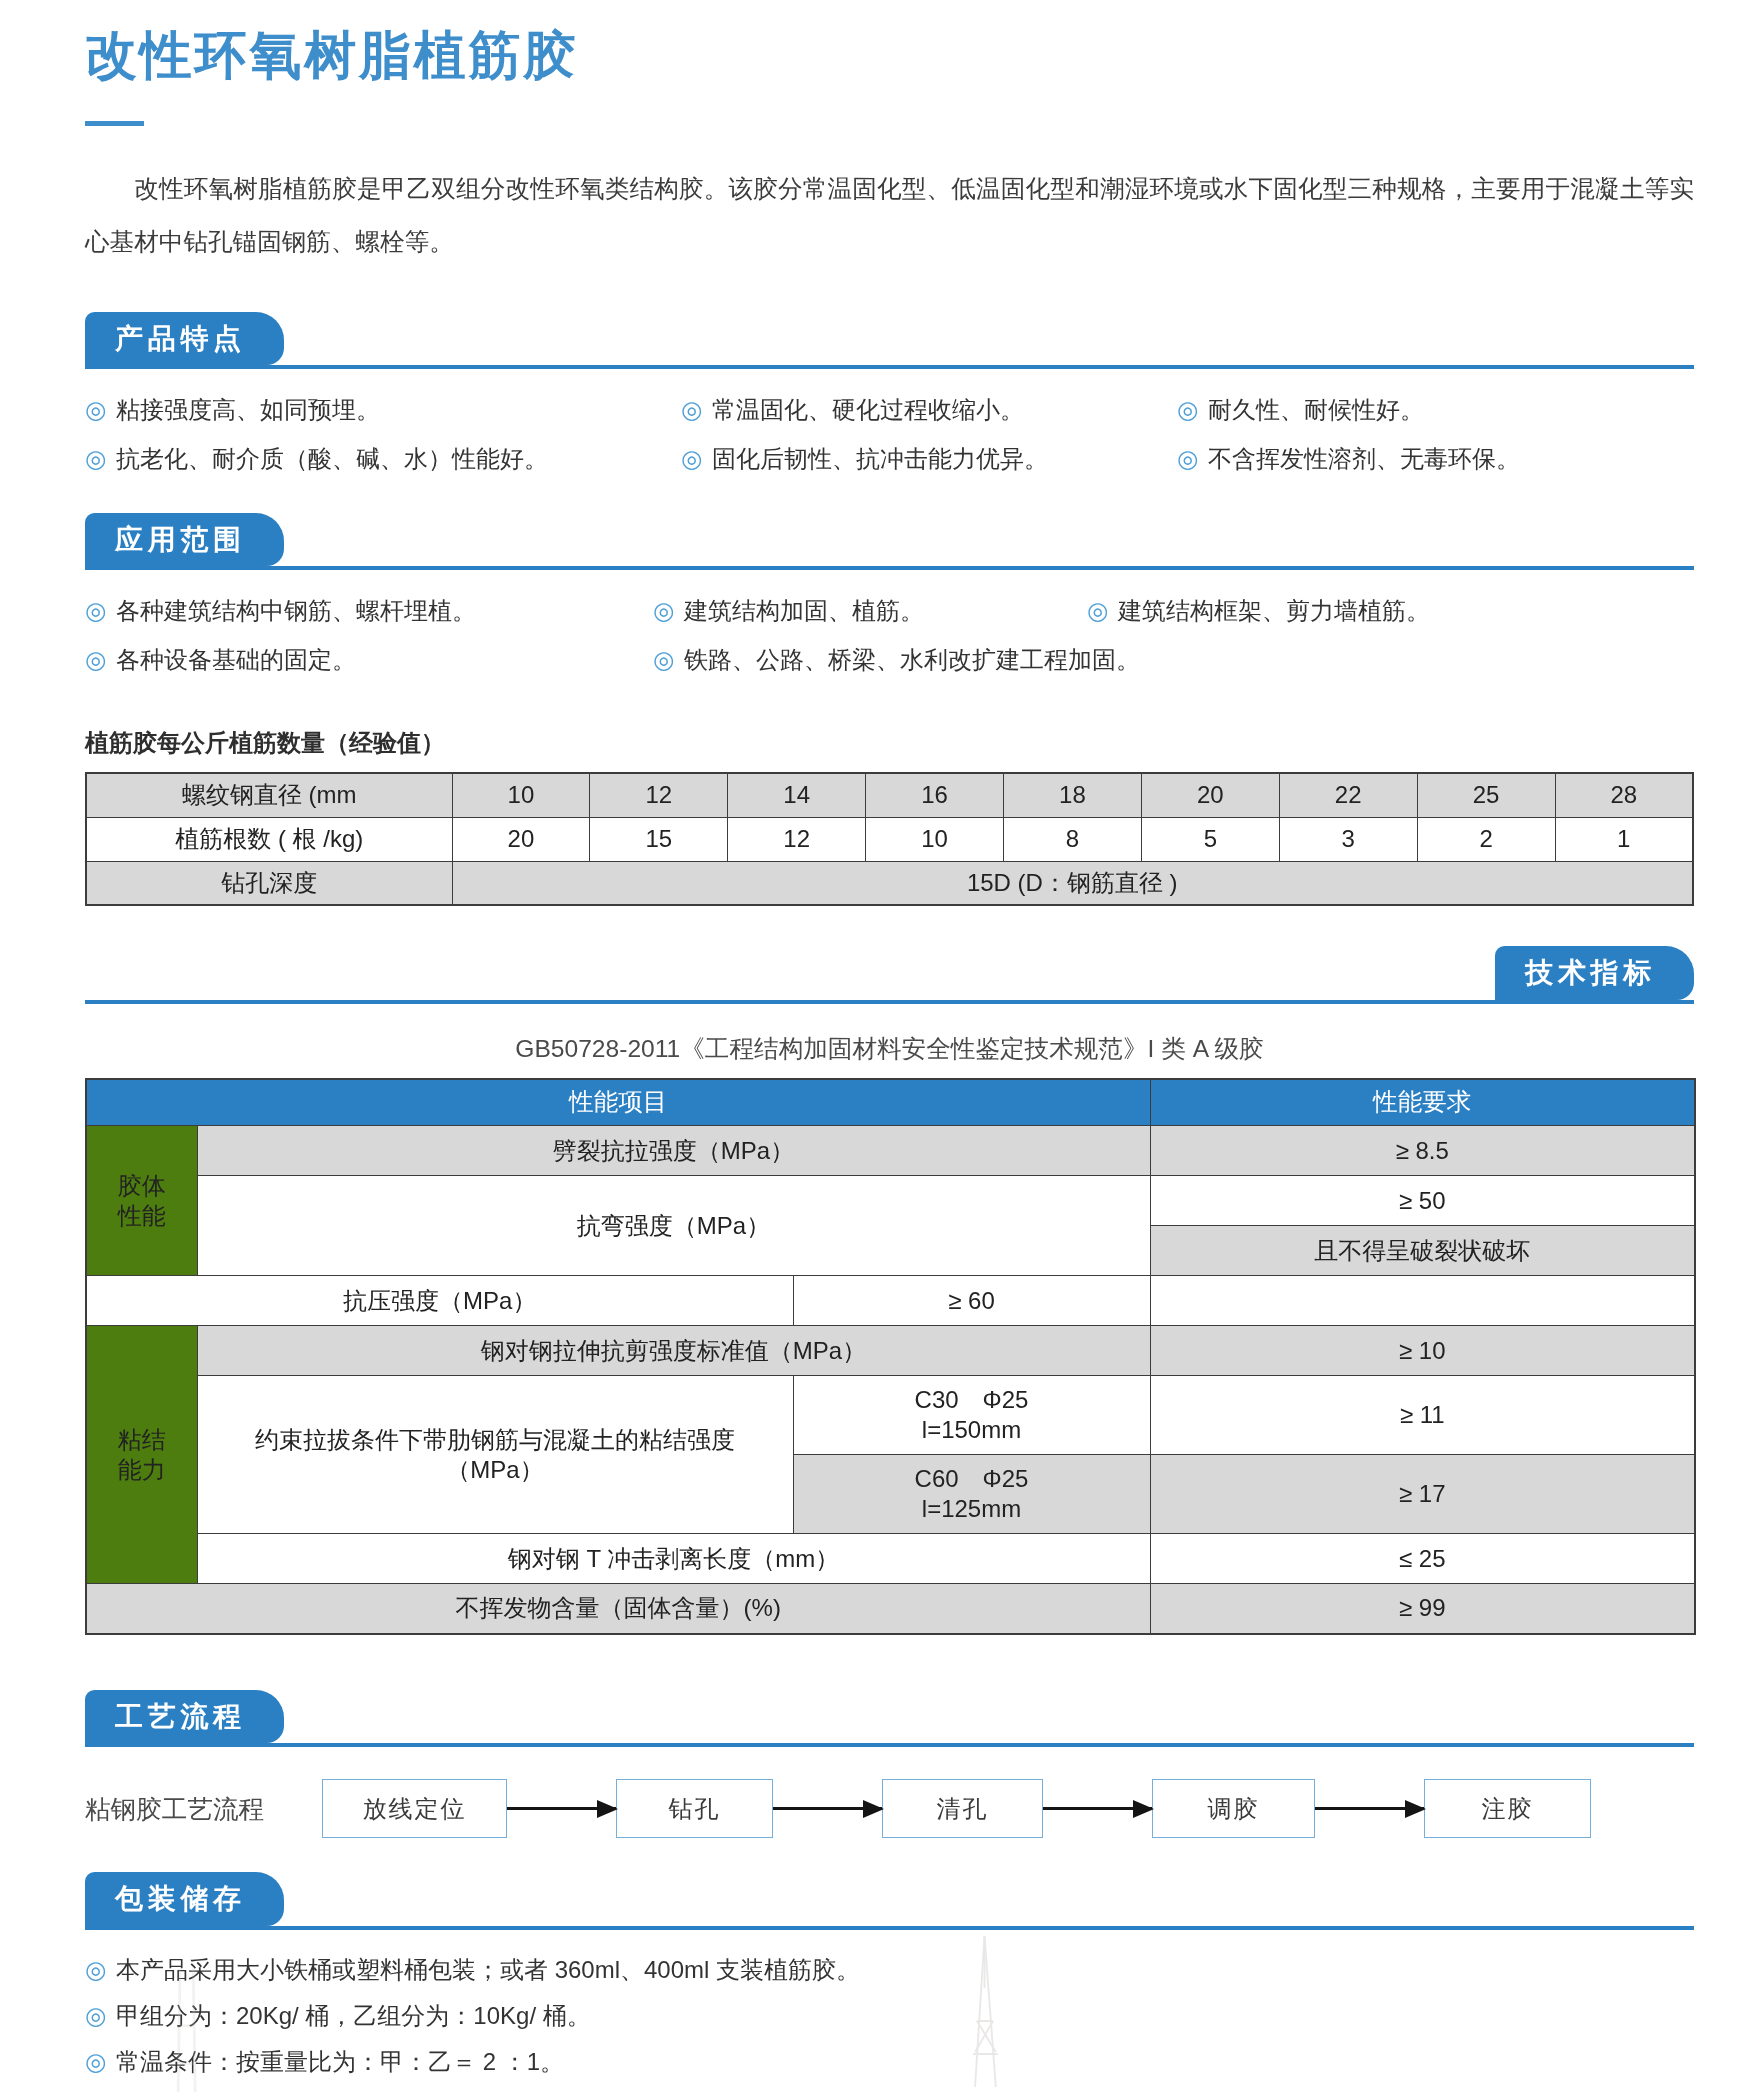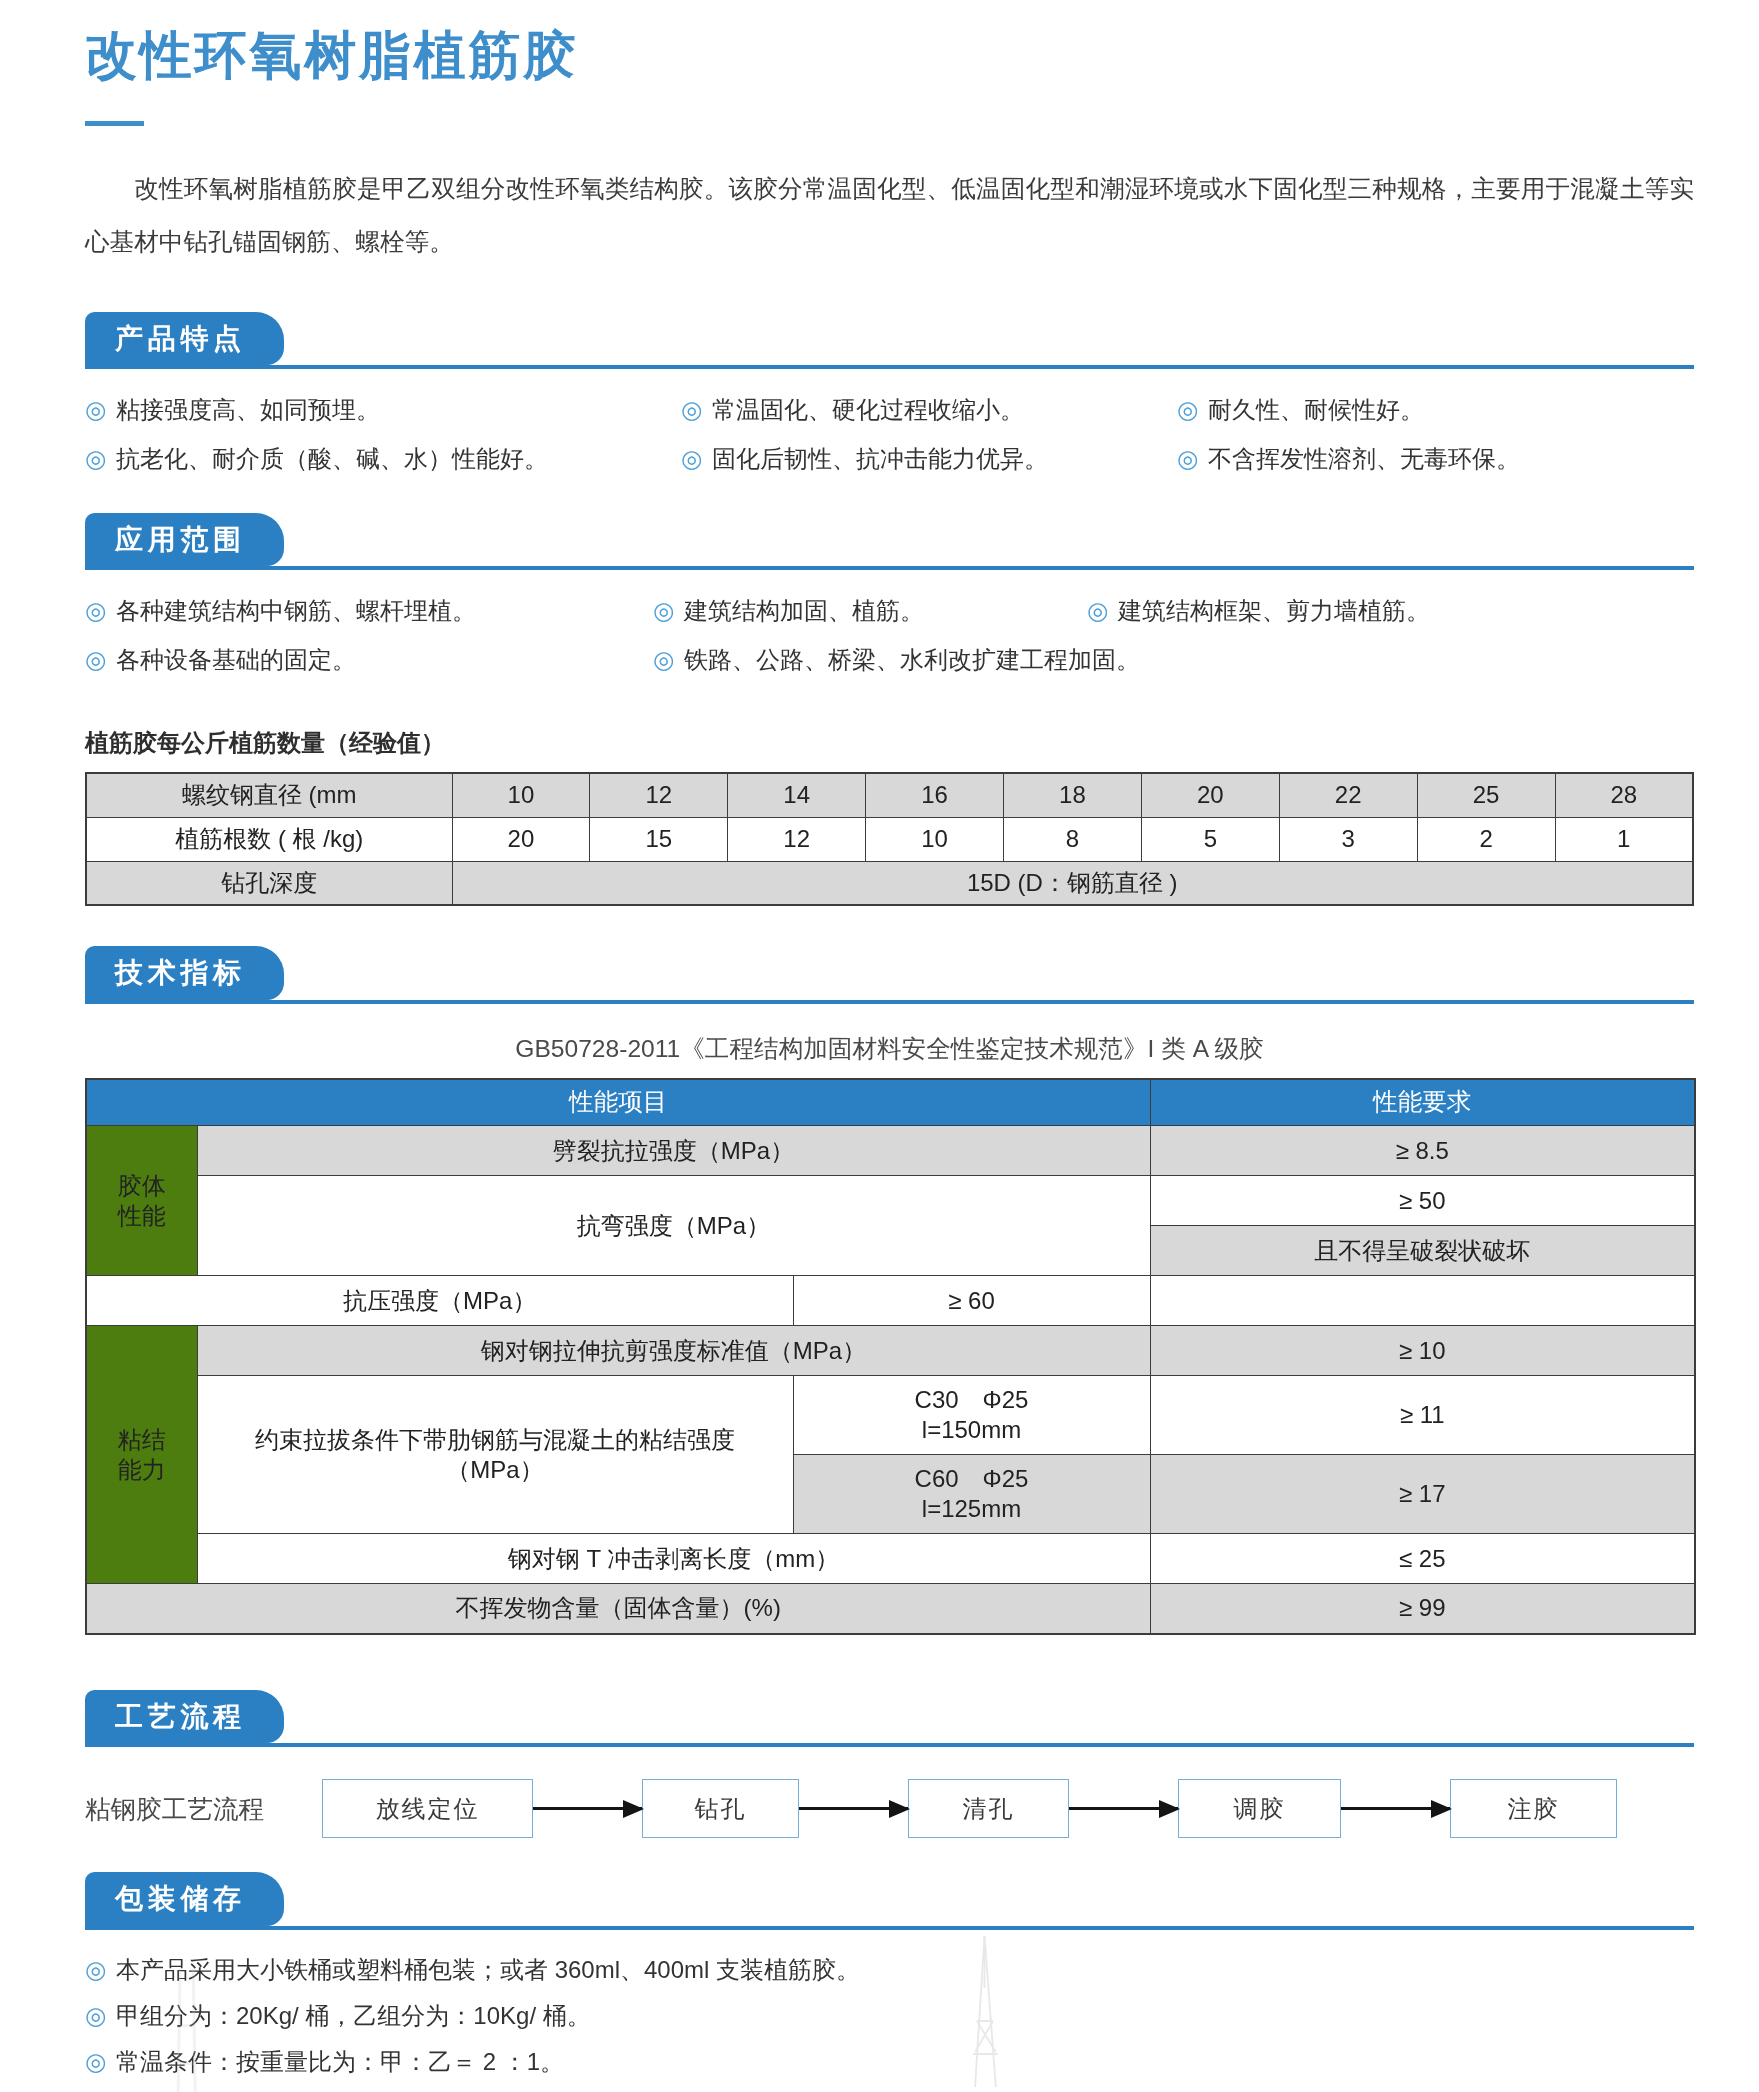--- a/index.html
+++ b/index.html
@@ -70,35 +70,35 @@
     display: flex; align-items: center; justify-content: center;
     font-size: 24px; color: #3a3a3a; letter-spacing: 1.9px;
   }
   .flow-arrow { position: relative; height: 2.8px; background: #141414; width: 109px; flex: none; }
   .flow-arrow::after {
     content: ""; position: absolute; right: -1.9px; top: 50%; transform: translateY(-50%);
     width: 0; height: 0;
     border-left: 21px solid #141414;
     border-top: 9.5px solid transparent; border-bottom: 9.5px solid transparent;
   }
-  .w195{width:211px} .w166{width:157px} .w170{width:161px} .w172{width:163px} .w176{width:167px}
+  .w195{width:185px} .w166{width:157px} .w170{width:161px} .w172{width:163px} .w176{width:167px}
   .aw105{width:99px} .aw112{width:106px}
   .row2-indent{margin-left:9.5px}
 
   .storage-bullets { margin-top: 24.6px; }
   .storage-bullets .bullet-item { margin-bottom: 14px; }
 
   
   .watermark { position: absolute; bottom: 0; pointer-events: none; opacity: 0.30; }
   .wm-tower { left: 909px; }
   .wm-strip { left: 161px; opacity: 0.22; }
 
   .mt-features { margin-top: 44px; }
   .mt-applications { margin-top: 21px; }
-  .mt-tech { margin-top: 40px; }
+  .mt-tech { margin-top: 40px; text-align: right; }
   .mt-process { margin-top: 55px; }
   .mt-storage { margin-top: 34px; }
 </style>
 </head>
 <body>
 
 <div class="page">
 
   <h1 class="doc-title">改性环氧树脂植筋胶</h1>
   <div class="title-underline"></div>

